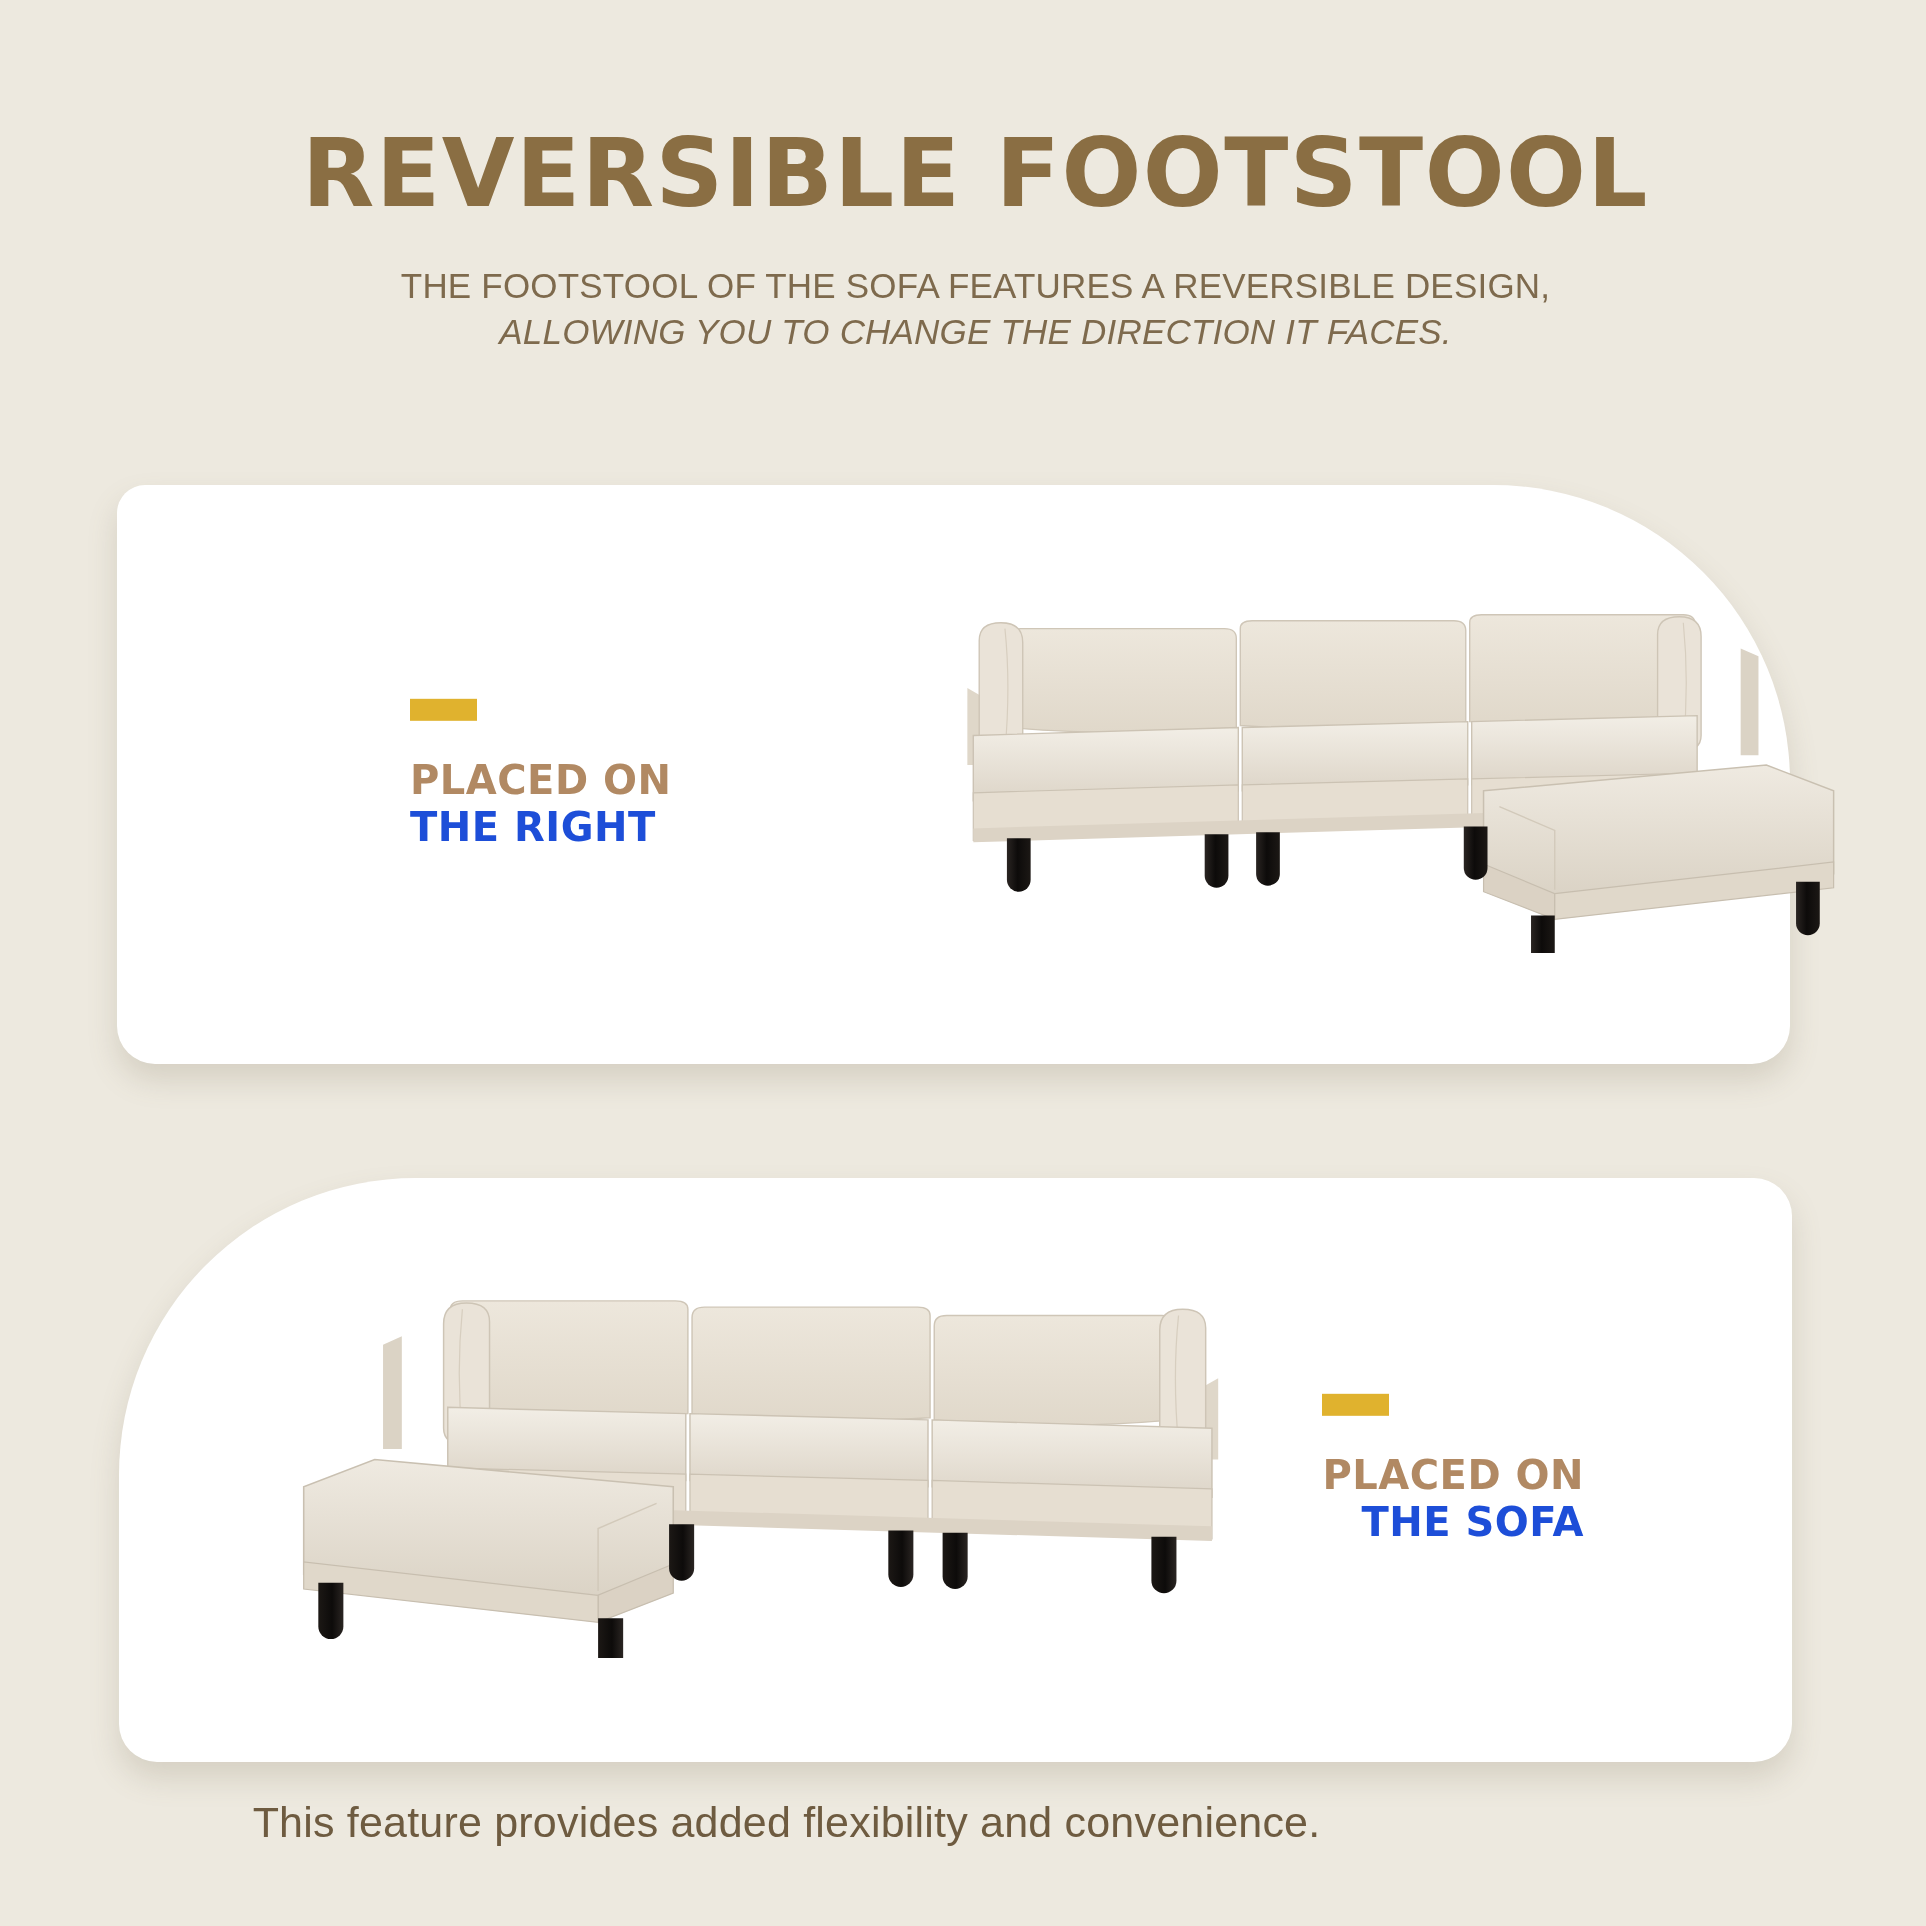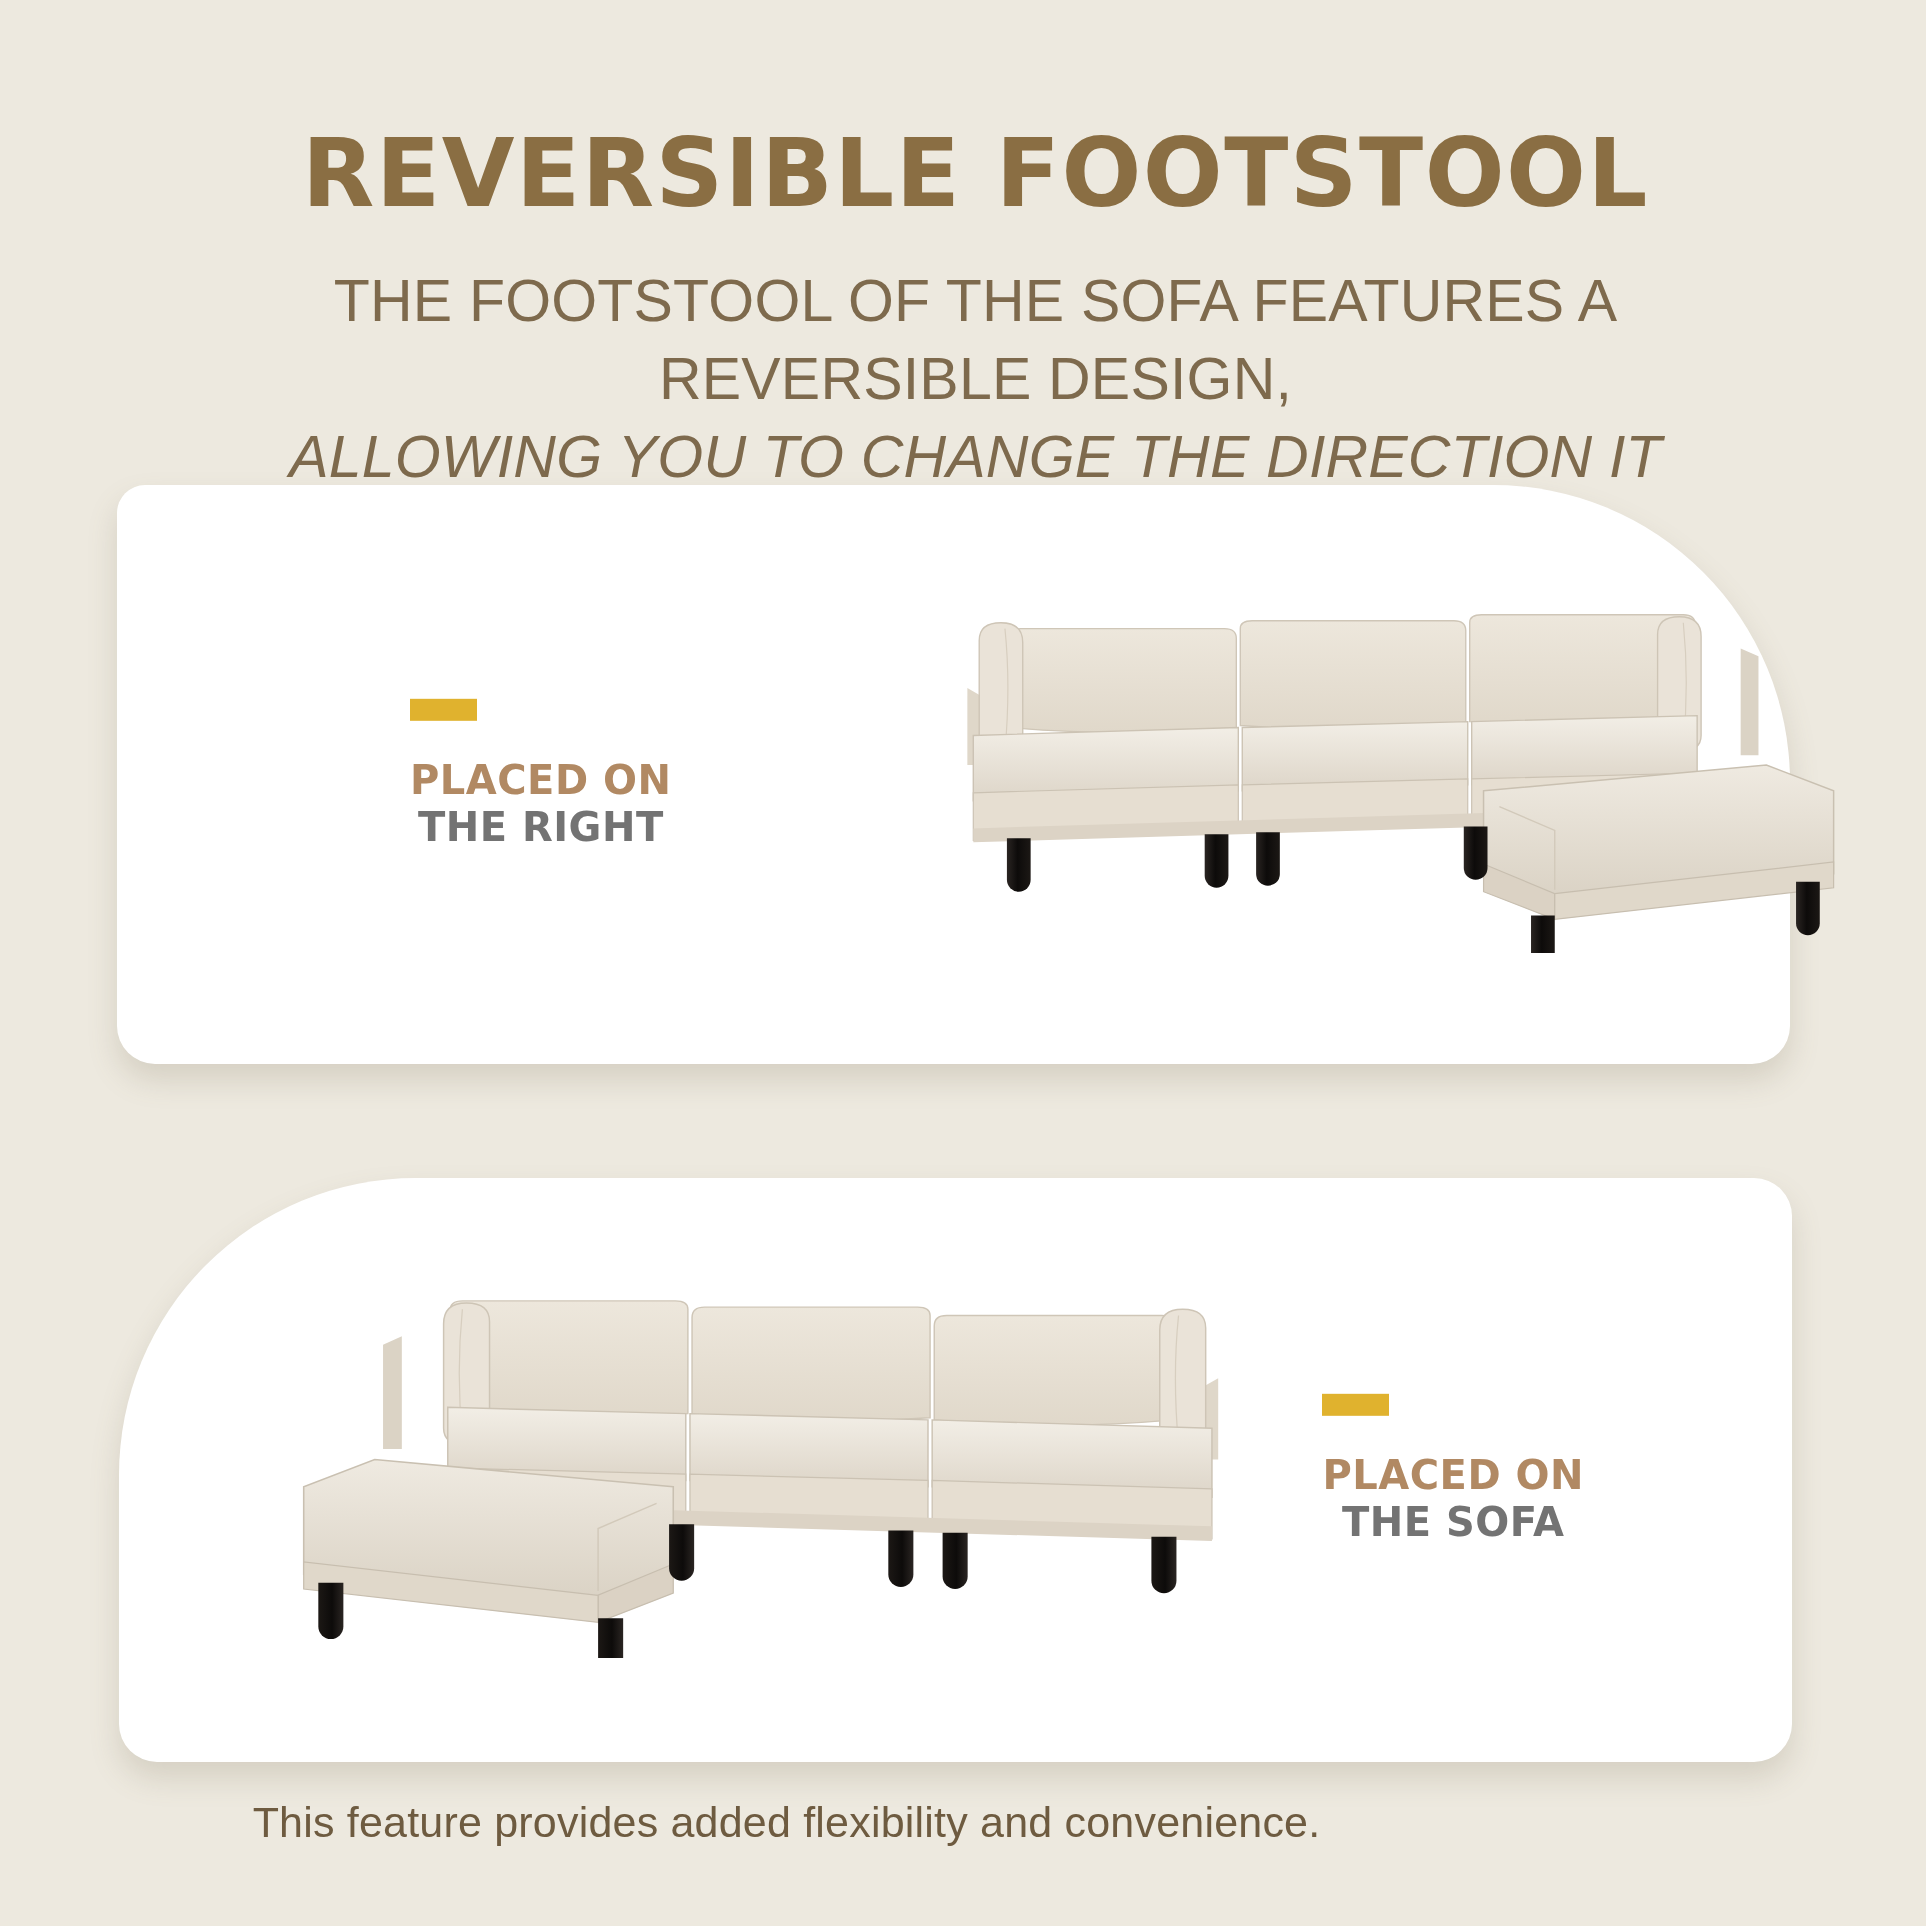--- a/index.html
+++ b/index.html
@@ -31,21 +31,21 @@
     letter-spacing: 1.5px;
     color: #8A6E43;
     line-height: 1.0;
     white-space: nowrap;
   }
   .subtitle {
     margin: 0 auto;
     padding-top: 42px;
     width: 1544px;
     font-family: "Liberation Sans", sans-serif;
-    font-size: 59px;
+    font-size: 35px;
     font-weight: 400;
     line-height: 1.32;
     color: #7E6A4D;
     letter-spacing: 0.2px;
   }
   .subtitle .l2 { display: block; font-style: italic; }
 
   
   .card {
     position: absolute;
@@ -86,21 +86,21 @@
 
   .label-line {
     font-family: "DejaVu Sans", sans-serif;
     font-size: 40px;
     font-weight: 700;
     line-height: 1.18;
     letter-spacing: 0.5px;
     white-space: nowrap;
   }
   .label-line--light { color: #B18963; }
-  .label-line--dark  { color: #737373; text-align: center; }
+  .label-line--dark  { color: #1d4ed8; }
 
   
   .sofa-wrap {
     position: absolute;
     top: 50%;
     transform: translateY(-50%);
   }
   .sofa-wrap--a { left: 832px;  width: 901px; height: 356px; }
   .sofa-wrap--b { left: 168px;  width: 950px; height: 376px; }
   .sofa-wrap svg { display: block; width: 100%; height: 100%; }

